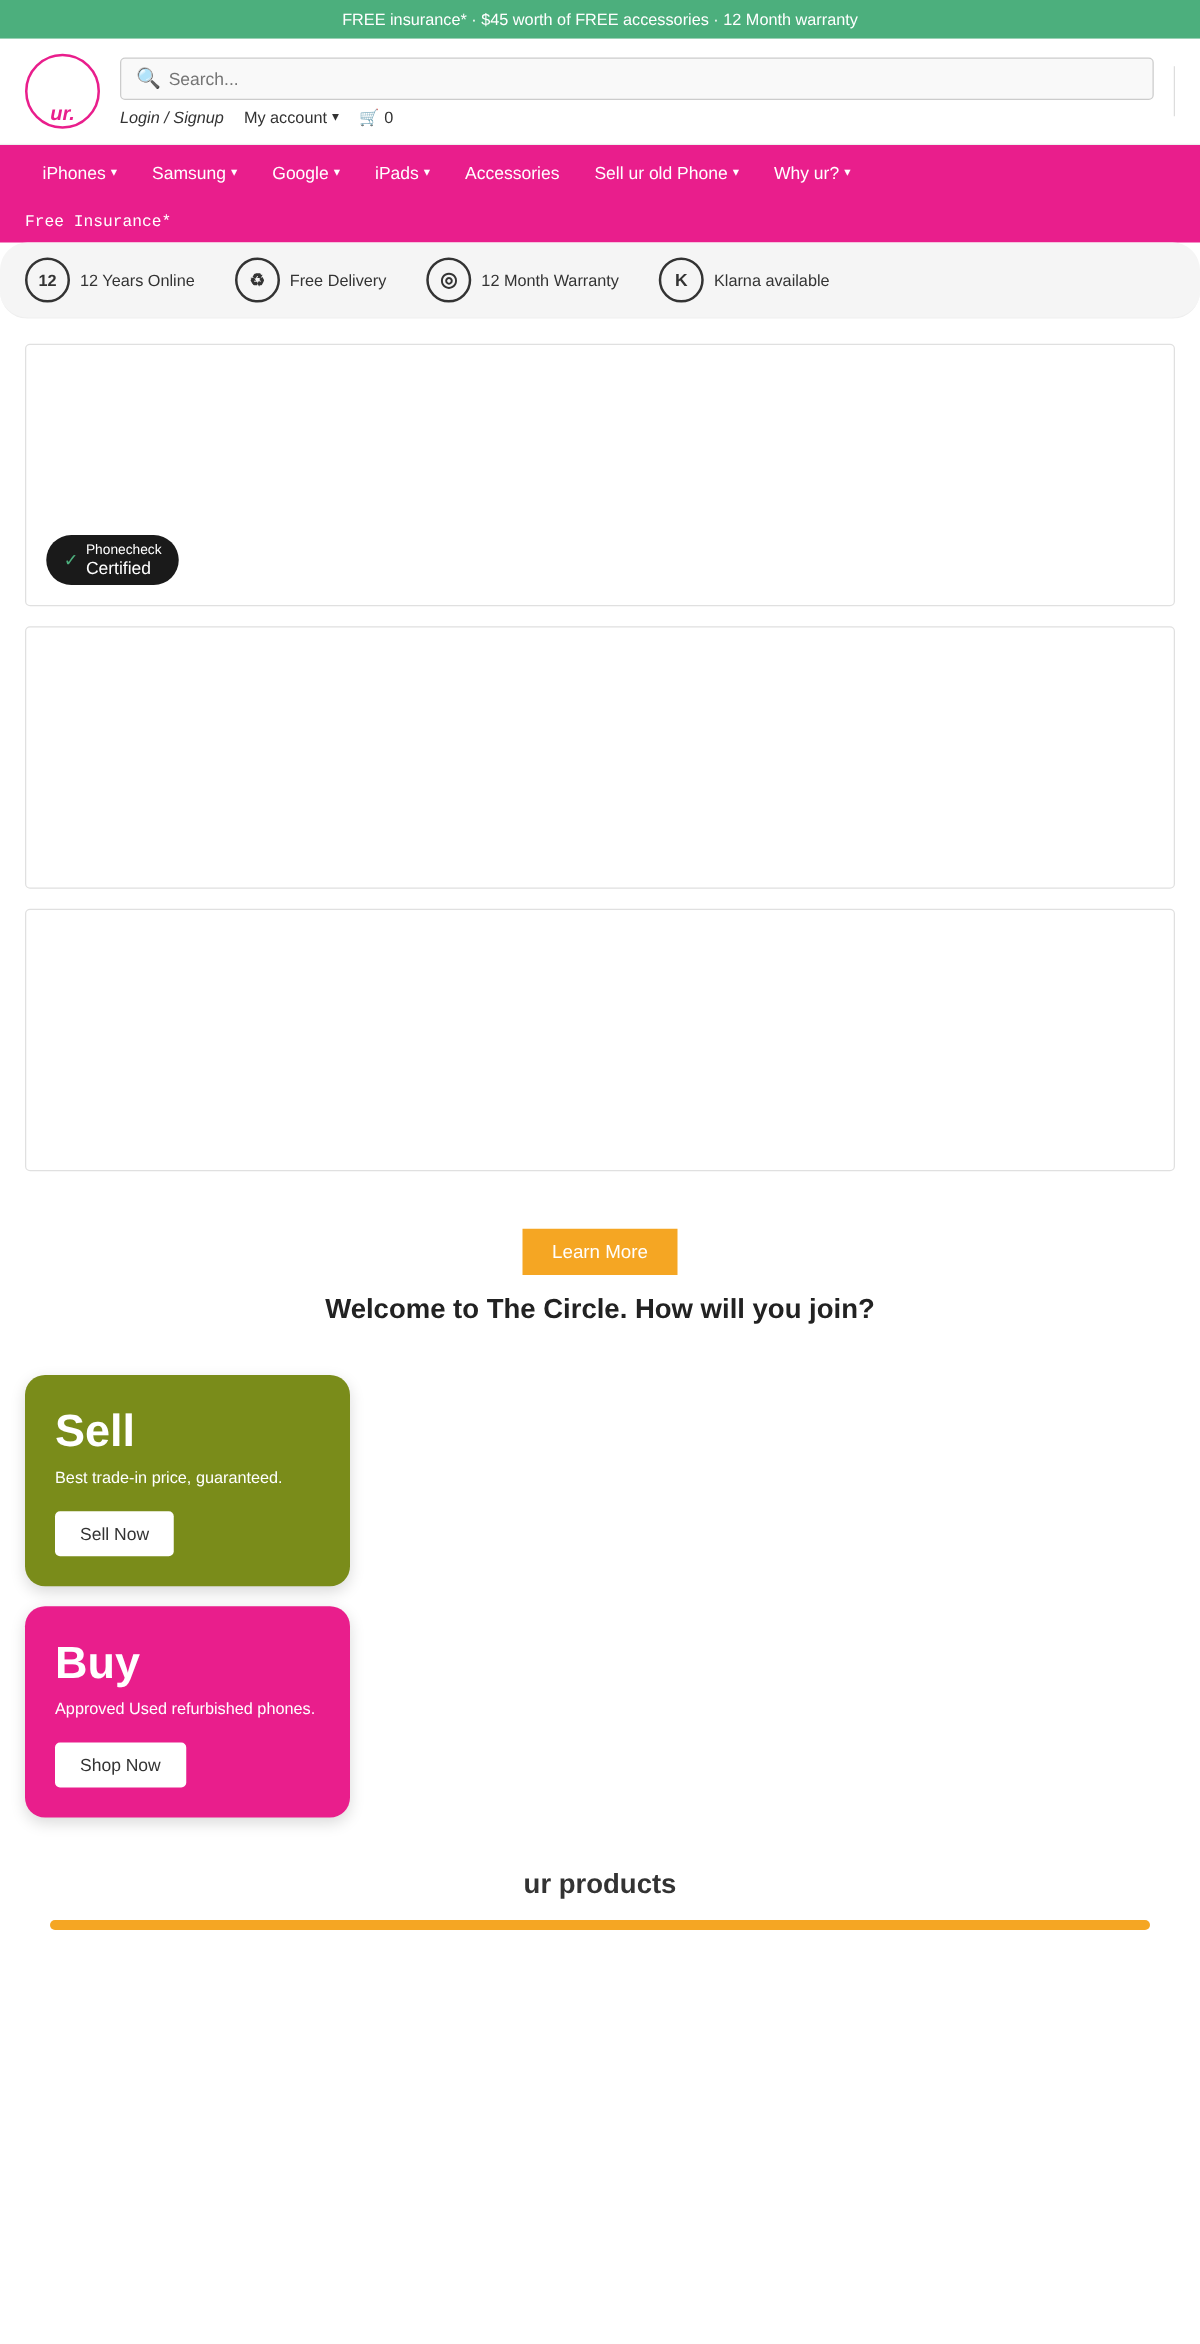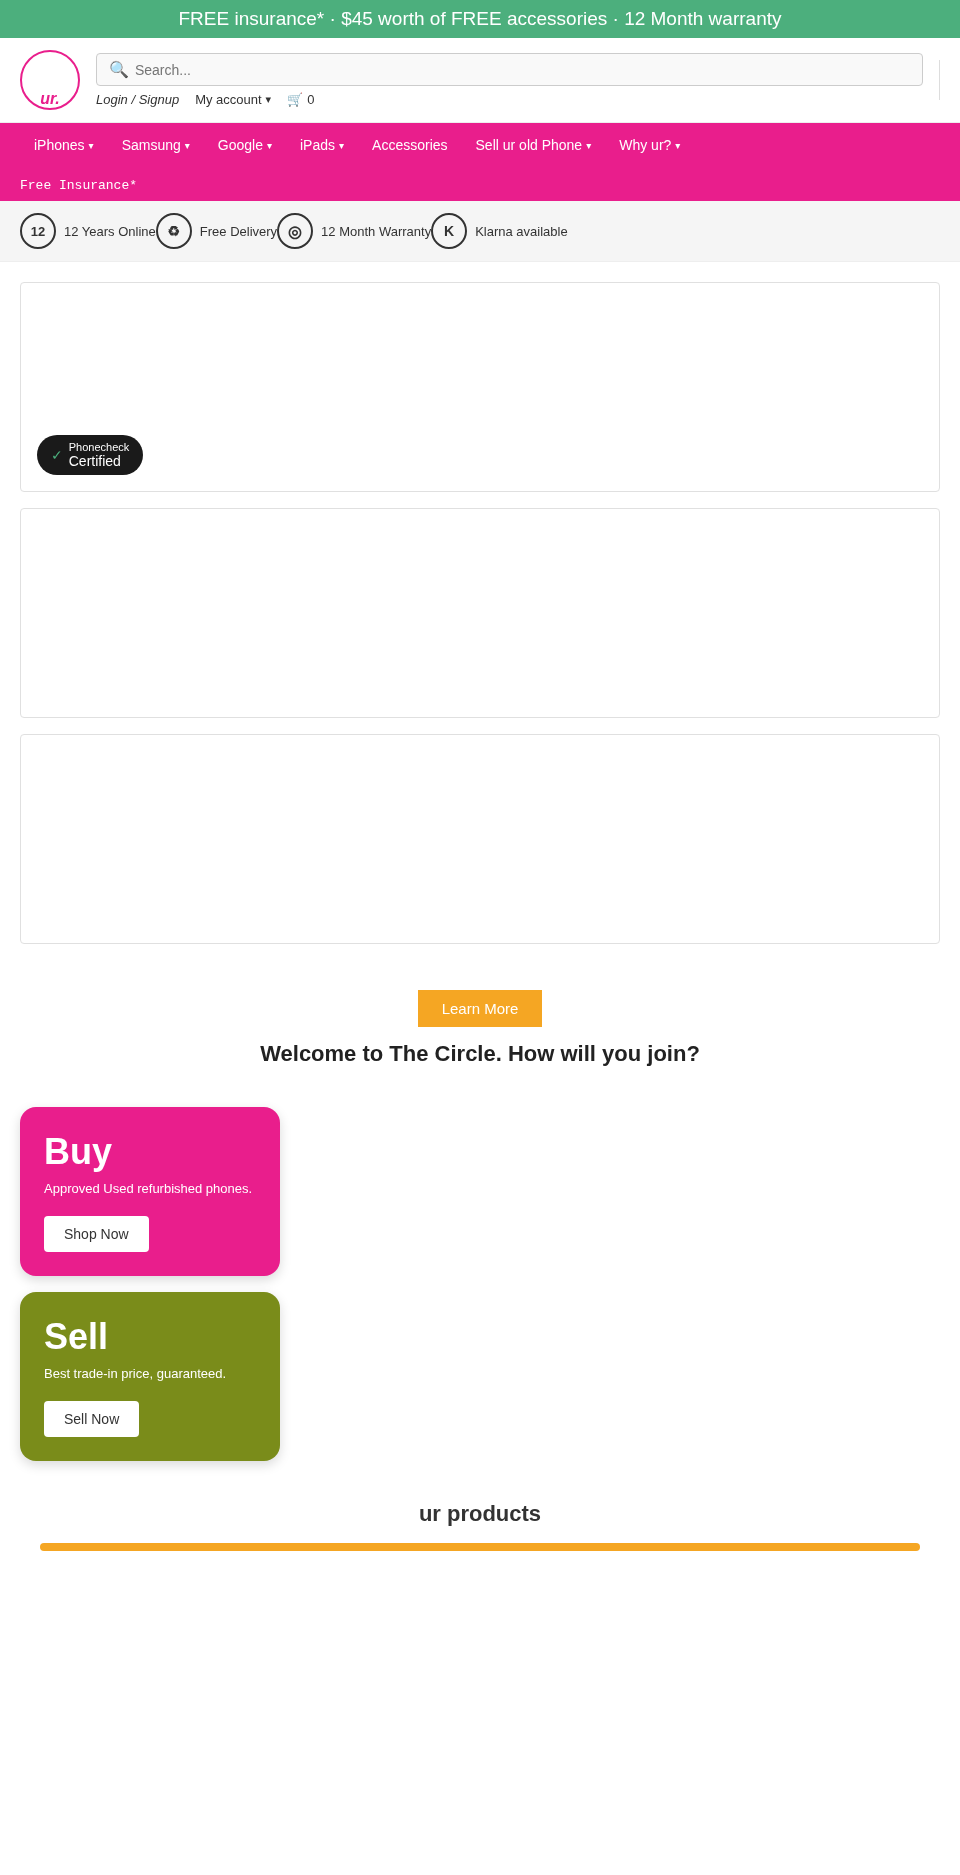--- a/index.html
+++ b/index.html
@@ -4,21 +4,21 @@
   <style>
     * { margin: 0; padding: 0; box-sizing: border-box; }
     body { font-family: Arial, sans-serif; background: #fff; width: 960px; }
 
     
     .top-banner {
       background: #4caf7d;
       color: white;
       text-align: center;
       padding: 8px 16px;
-      font-size: 19px;
+      font-size: 13px;
       font-weight: 500;
     }
 
     
     .header {
       background: #fff;
       padding: 12px 20px;
       display: flex;
       align-items: center;
       gap: 16px;
@@ -140,21 +140,23 @@
       font-family: 'Courier New', monospace;
       padding: 4px 0;
     }
 
     
     .trust-bar {
       background: #f5f5f5;
       display: flex;
       align-items: center;
       padding: 12px 20px;
+      gap: 32px;
       border-bottom: 1px solid #eee;
+      border-radius: 22px;
     }
 
     .trust-item {
       display: flex;
       align-items: center;
       gap: 8px;
       font-size: 13px;
       color: #333;
     }
 
@@ -419,30 +421,30 @@
 
 </div>
 
 <div class="cta-section">
   <button class="learn-more-btn">Learn More</button>
   <div class="welcome-text">Welcome to The Circle. How will you join?</div>
 </div>
 
 <div class="cards-section">
 
+  <div class="action-card sell">
+    <h2>Sell</h2>
+    <p>Best trade-in price, guaranteed.</p>
+    <button class="action-card-btn">Sell Now</button>
+  </div>
+
   <div class="action-card buy">
     <h2>Buy</h2>
     <p>Approved Used refurbished phones.</p>
     <button class="action-card-btn">Shop Now</button>
   </div>
 
-  <div class="action-card sell">
-    <h2>Sell</h2>
-    <p>Best trade-in price, guaranteed.</p>
-    <button class="action-card-btn">Sell Now</button>
-  </div>
-
 </div>
 
 <div class="products-section">
   <div class="products-title">ur products</div>
   <div class="products-bar"></div>
 </div>
 
 </body></html>

